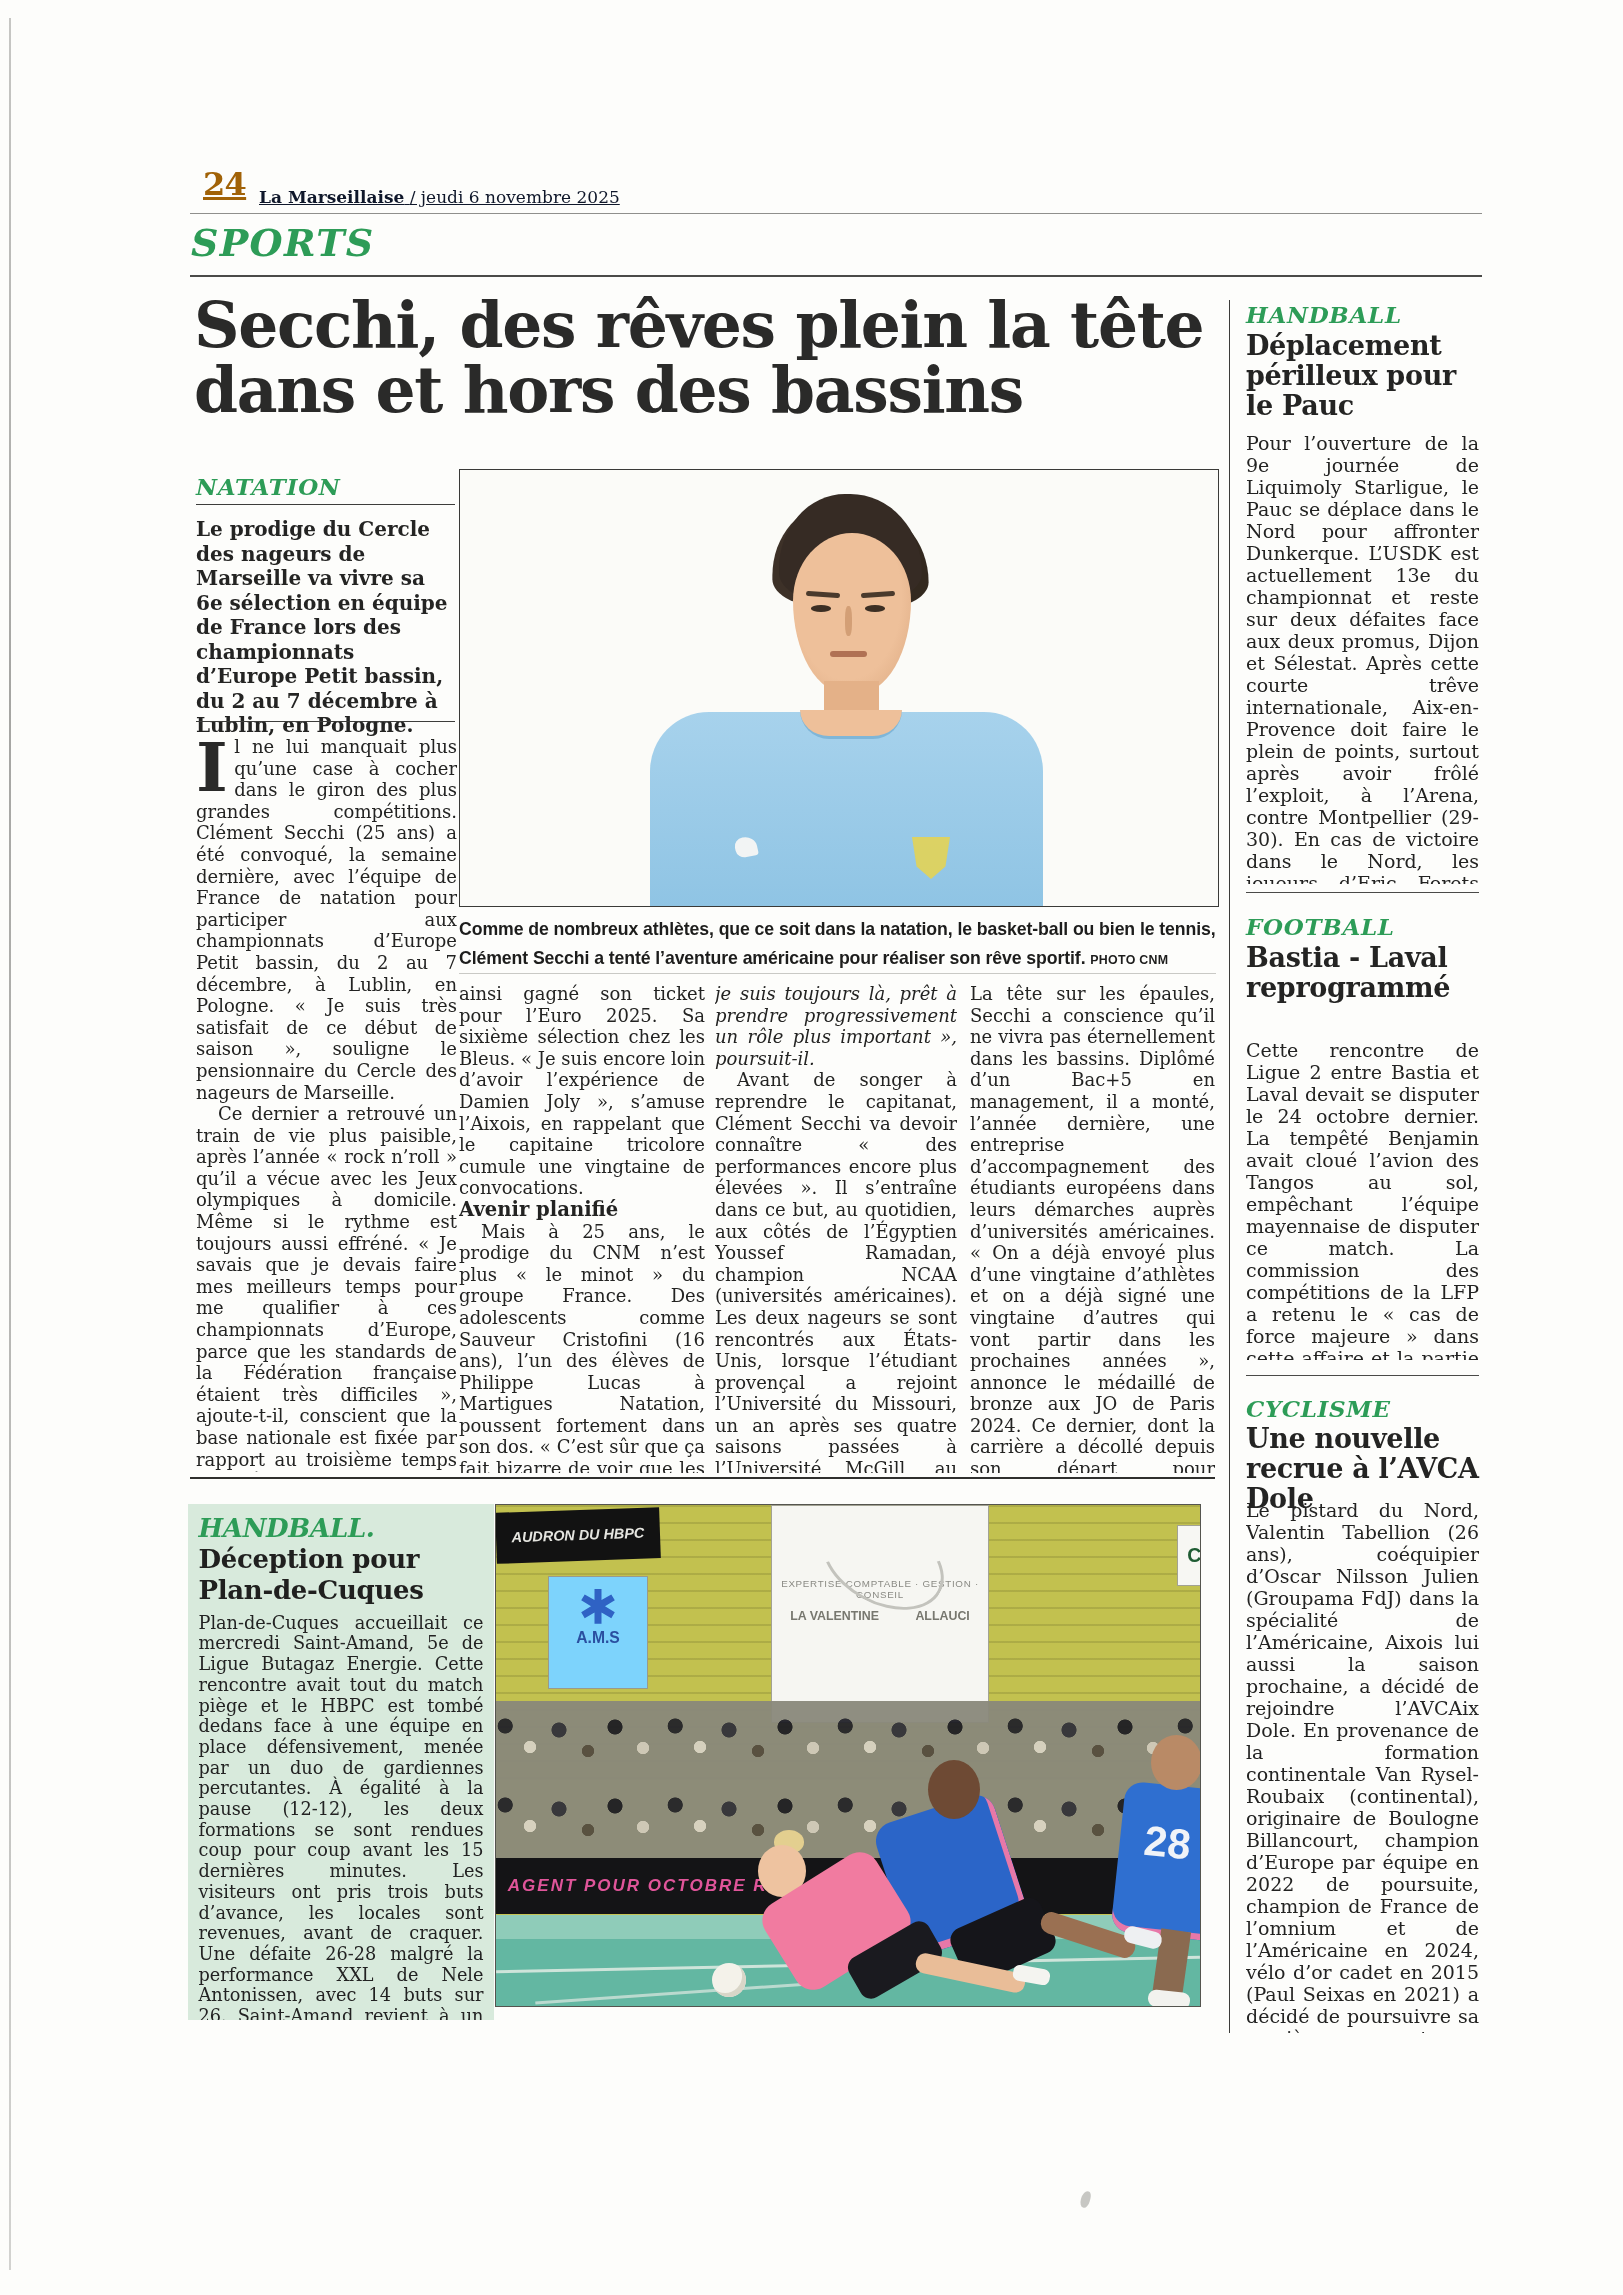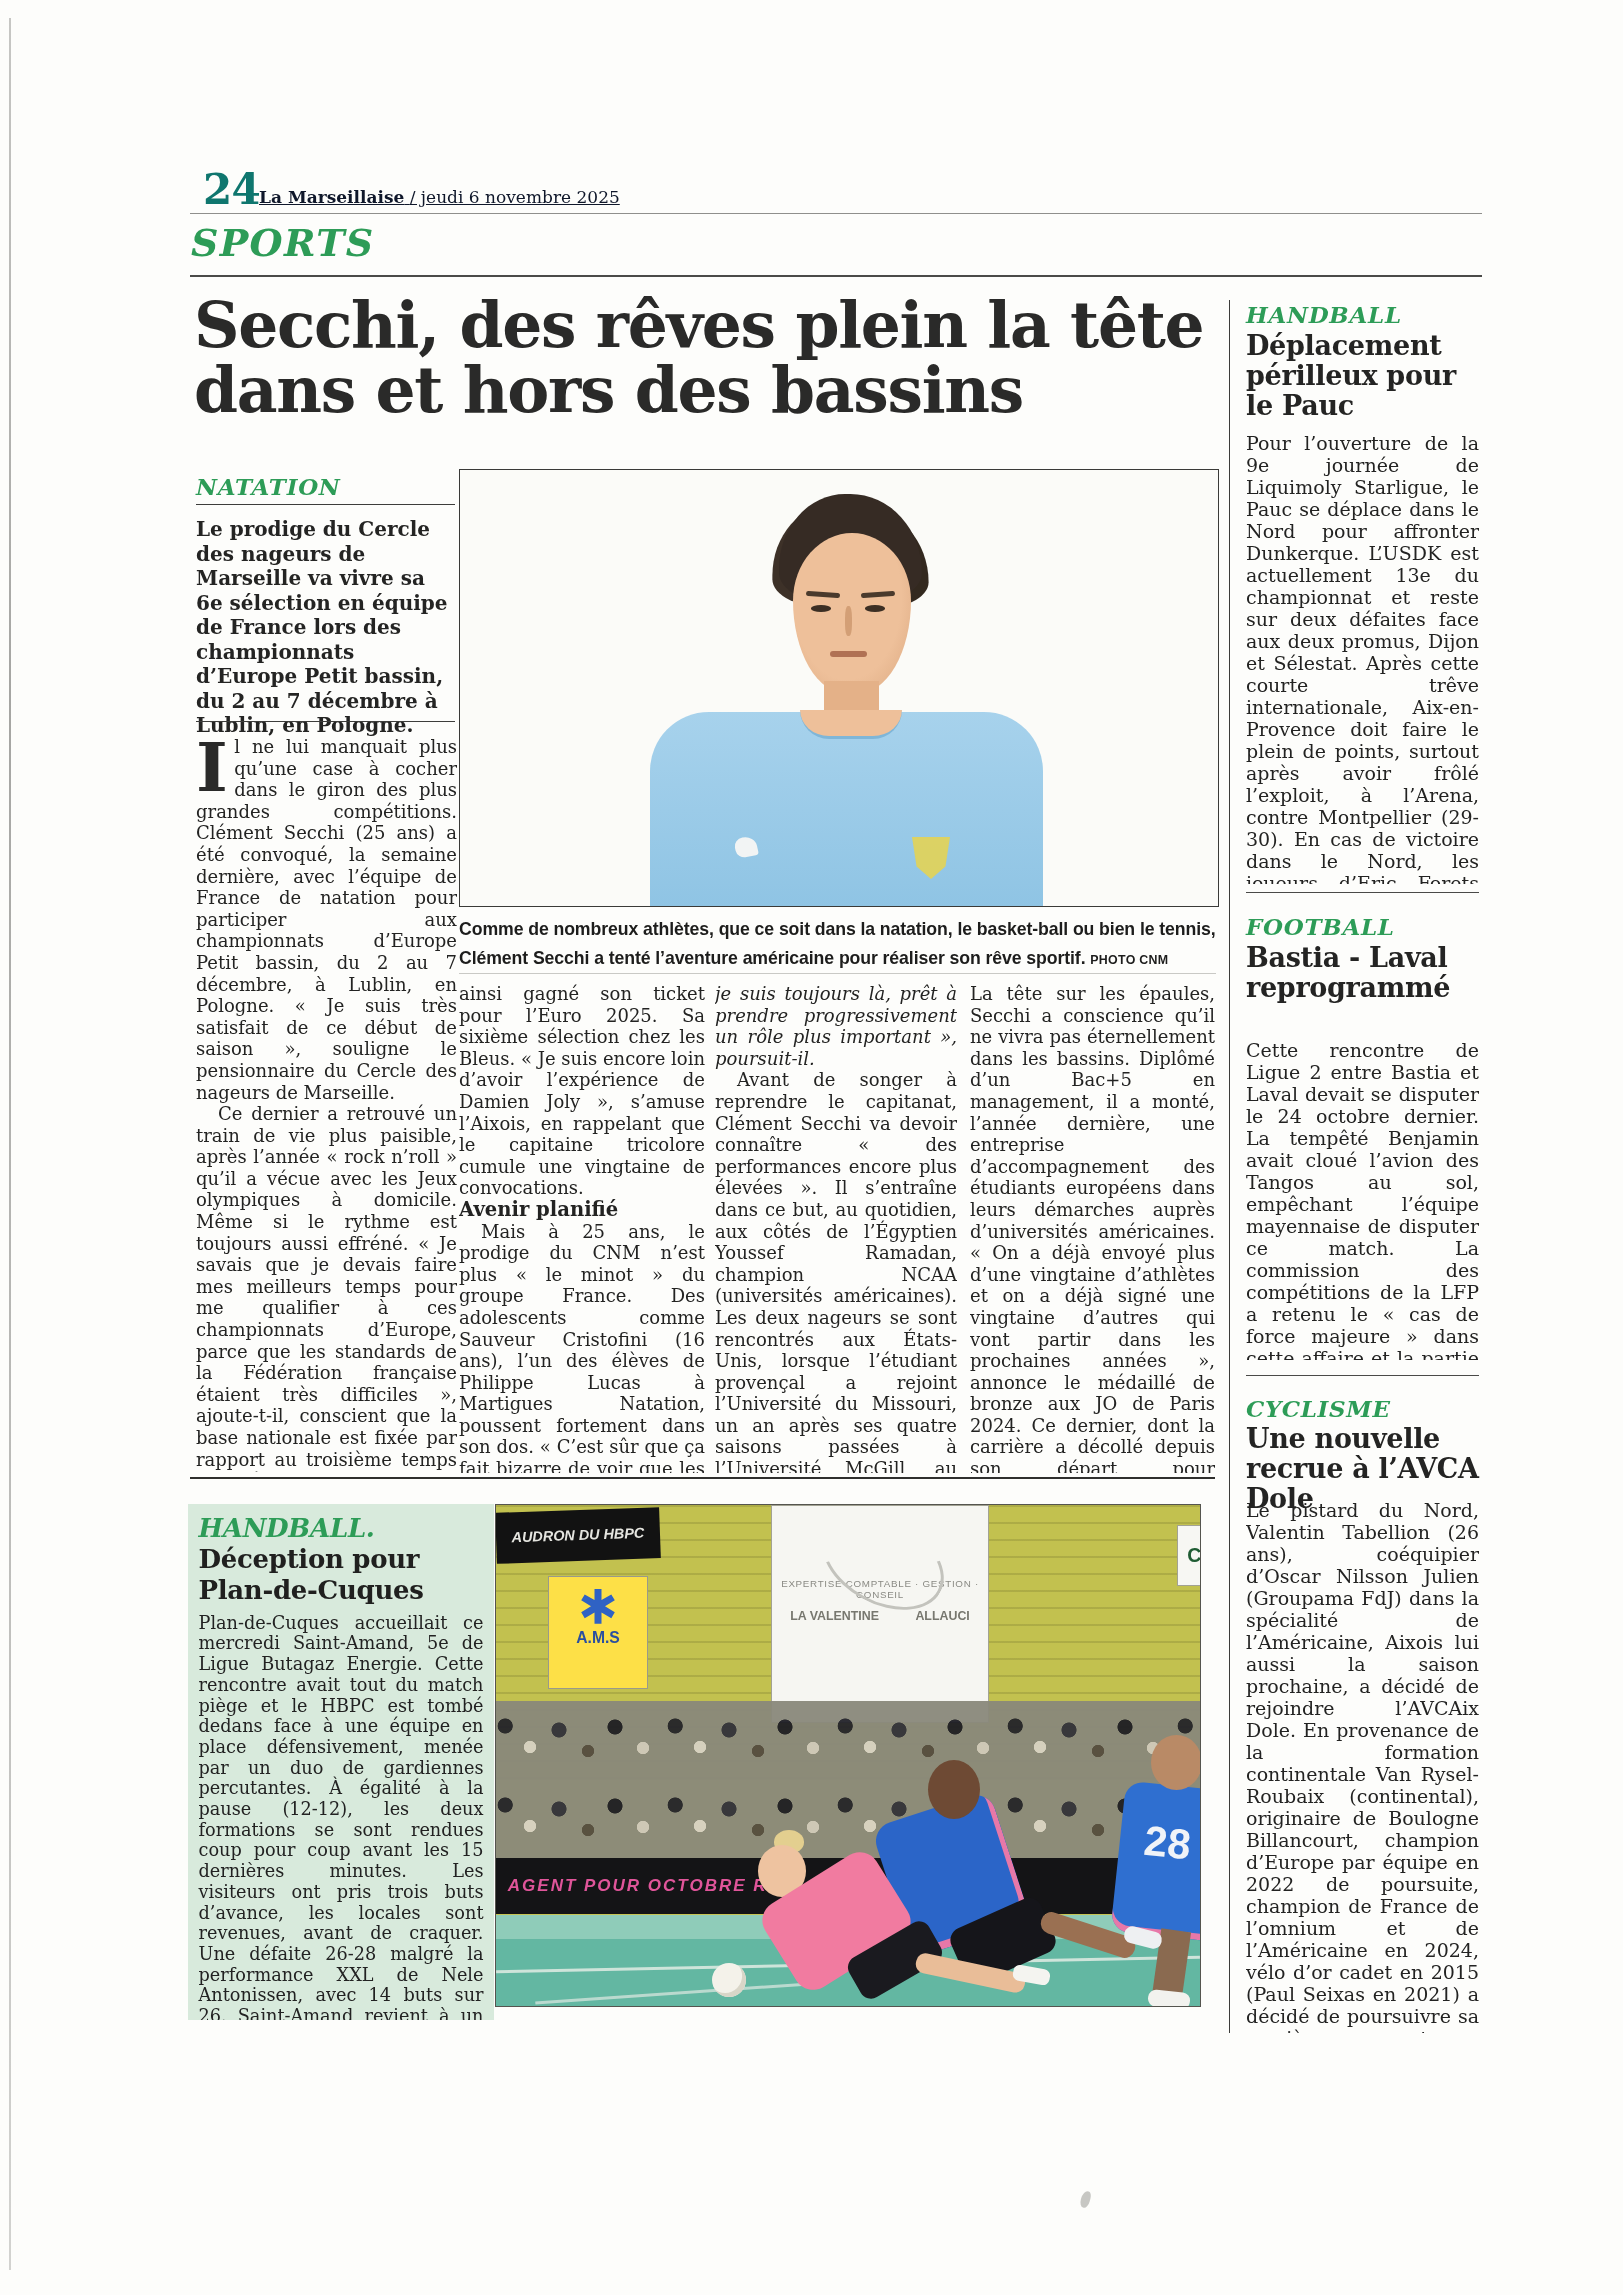--- a/index.html
+++ b/index.html
@@ -3,21 +3,21 @@
 <meta charset="utf-8">
 <style>
   html,body{margin:0;padding:0;background:#e8e8e6;}
   #page{position:relative;width:1623px;height:2295px;background:#fdfdfb;overflow:hidden;
         font-family:"DejaVu Serif","Liberation Serif",serif;color:#1e1e1e;}
   .abs{position:absolute;}
   
   .scanline{left:9.2px;top:18.3px;width:2px;height:2252px;background:linear-gradient(180deg,#b9b9b6,#8f8f8c 30%,#c8c8c5);opacity:.8;}
   .smudge{left:1081px;top:2191px;width:9.2px;height:17px;background:#9a9a96;border-radius:60% 40% 50% 50%;opacity:.55;transform:rotate(15deg);}
   
-  .pagenum{left:203px;top:165px;font-size:42px;font-weight:bold;letter-spacing:-0.7px;color:#0f766e;}
+  .pagenum{left:203px;top:165px;font-size:32px;font-weight:bold;letter-spacing:-0.7px;color:#a16207;text-decoration:underline;}
   .masthead{left:259px;top:187px;font-size:17px;color:#0f172a;font-family:"DejaVu Serif","Liberation Serif",serif;text-decoration:underline;}
   .masthead .paper{font-weight:bold;}
   .rule-h1{left:190px;top:213px;width:1292px;height:1.3px;background:#8f8f8c;}
   .sports{left:191px;top:220px;font-size:38px;font-weight:900;font-style:italic;letter-spacing:1.3px;}
   .rule-h2{left:190px;top:275px;width:1292px;height:2px;background:#4a4a48;}
   
   .headline{left:194px;top:293px;width:1034px;font-size:63px;line-height:1.03;font-weight:800;letter-spacing:-1.3px;color:#2a2a29;}
   
   .kicker{font-size:23px;font-weight:900;font-style:italic;letter-spacing:0.7px;}
   .k-natation{left:196px;top:473px;}
@@ -62,21 +62,21 @@
   
   .greenbox{left:188px;top:1504px;width:306px;height:516px;box-sizing:border-box;padding:9.2px 10.5px;overflow:hidden;}
   .gb-title{font-size:26px;line-height:31px;font-weight:900;letter-spacing:-0.3px;color:#20201f;}
   .gb-kicker{font-style:italic;font-weight:900;}
   .gb-body{margin-top:6.5px;font-size:17.7px;line-height:20.7px;text-align:justify;color:#222;}
   
   .photo2{left:495px;top:1504px;width:704px;height:501px;border:0.7px solid #55554f;overflow:hidden;background:#c6c553;}
   .hb-wall{position:absolute;left:0;top:0;width:100%;height:275px;
      background:repeating-linear-gradient(180deg,rgba(60,60,20,.16) 0 2px,rgba(0,0,0,0) 2px 17px),#c2c14f;}
   .hb-banner{position:absolute;left:0;top:5.2px;width:164px;height:51px;background:#121212;color:#e5e5e0;font-family:"Liberation Sans",sans-serif;font-style:italic;font-weight:bold;font-size:14.4px;line-height:51px;text-align:center;transform:rotate(-2deg);}
-  .hb-poster-ams{position:absolute;left:52px;top:71px;width:98px;height:111px;background:#fde047;border:0.7px solid #9a9a8a;text-align:center;color:#2a4fa0;font-family:"Liberation Sans",sans-serif;font-weight:bold;font-size:15.7px;}
+  .hb-poster-ams{position:absolute;left:52px;top:71px;width:98px;height:111px;background:#7dd3fc;border:0.7px solid #9a9a8a;text-align:center;color:#2a4fa0;font-family:"Liberation Sans",sans-serif;font-weight:bold;font-size:15.7px;}
   .hb-star{width:35px;height:35px;margin:11.8px auto 5.2px;background:#2f62c4;clip-path:polygon(40% 0,60% 0,60% 32%,88% 16%,98% 33%,70% 50%,98% 67%,88% 84%,60% 68%,60% 100%,40% 100%,40% 68%,12% 84%,2% 67%,30% 50%,2% 33%,12% 16%,40% 32%);}
   .hb-poster-val{position:absolute;left:275px;top:0px;width:216px;height:216px;background:#f6f6f2;border:0.7px solid #a2a293;color:#6b6b66;font-family:"Liberation Sans",sans-serif;text-align:center;}
   .hb-swoosh{position:absolute;left:46px;top:13px;width:124px;height:79px;border:3.9px solid #c3c3bd;border-radius:50%;border-top-color:transparent;border-left-color:transparent;transform:rotate(28deg);}
   .hb-val-top{margin-top:72px;font-size:9.8px;letter-spacing:0.7px;color:#8a8a84;}
   .hb-val-cols{display:flex;justify-content:space-around;margin-top:9.2px;font-size:12.4px;font-weight:bold;color:#77776f;}
   .hb-poster-col{position:absolute;left:504px;top:13px;width:164px;height:203px;background:#efeee8;border:0.7px solid #a2a293;}
   .hb-col-img{position:absolute;background:#9aa4ad;}
   .hb-col-txt{position:absolute;left:6.5px;bottom:22px;font-family:"Liberation Sans",sans-serif;font-size:8.5px;color:#3c3c38;font-weight:bold;}
   .hb-poster-credit{position:absolute;left:681px;top:19.6px;width:157px;height:59px;background:#f7f7f3;border:0.7px solid #a2a293;font-family:"Liberation Sans",sans-serif;font-weight:bold;font-size:19.6px;color:#1f5c33;line-height:59px;padding-left:9.2px;}
   .hb-crowd{position:absolute;left:0;top:196px;width:100%;height:157px;background:

